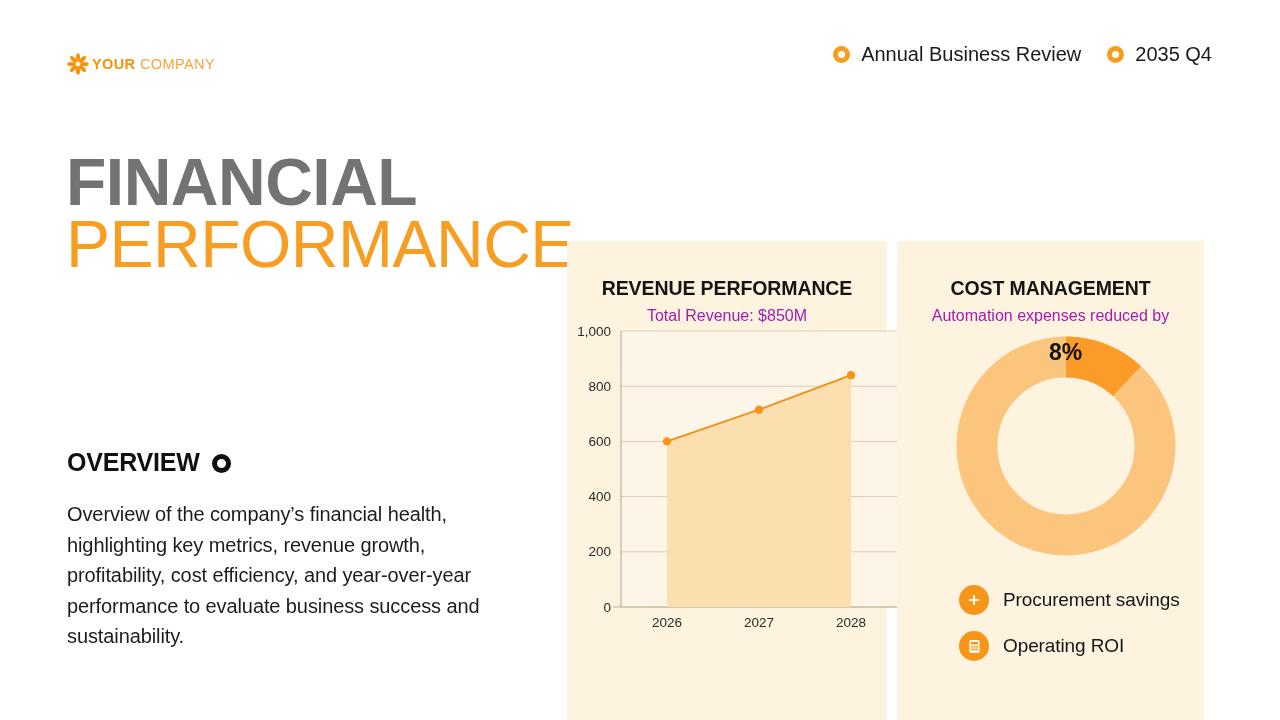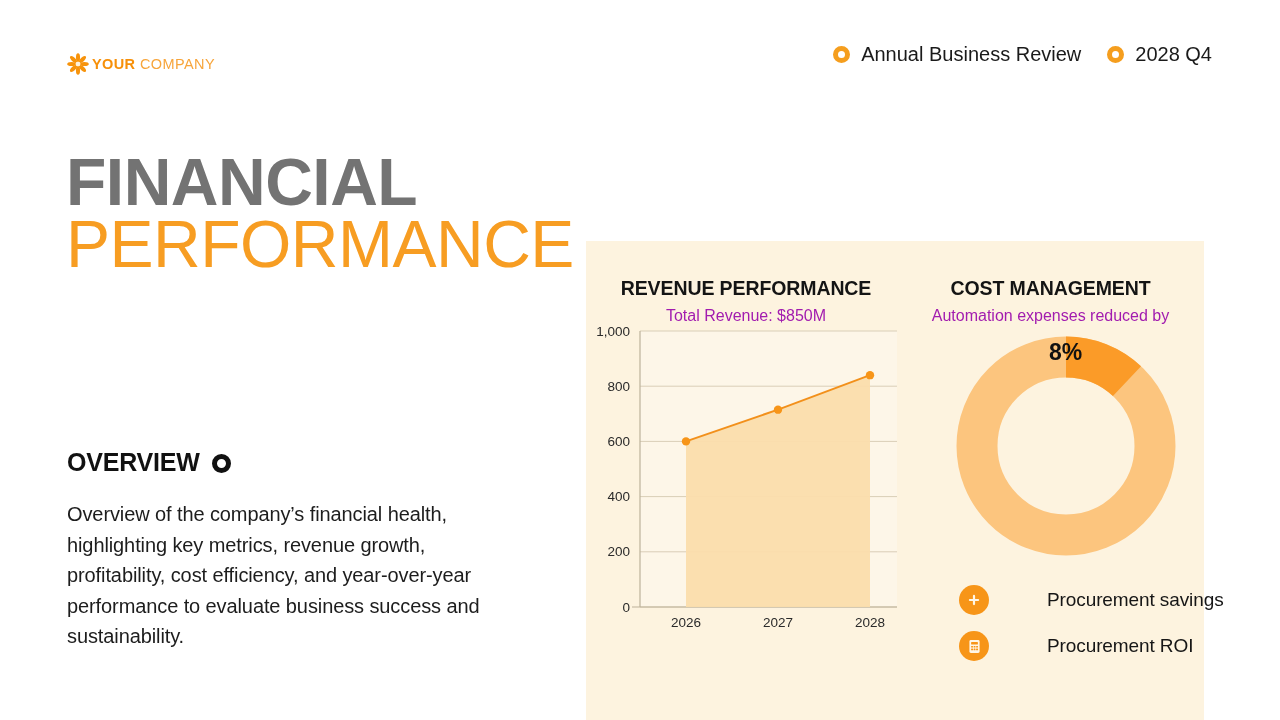--- a/index.html
+++ b/index.html
@@ -123,21 +123,21 @@
     letter-spacing: -0.1px;
   }
 
   
   .panel {
     position: absolute;
     top: 241px;
     height: 479px;
     background: #FDF3DF;
   }
-  .panel-left  { left: 586px;  width: 320px; }
+  .panel-left  { left: 567px;  width: 320px; }
   .panel-right { left: 897px;  width: 307px; }
 
   .panel-title {
     text-align: center;
     font-size: 19.5px;
     font-weight: 700;
     color: #141414;
     letter-spacing: -0.1px;
     margin-top: 36px;
   }
@@ -196,21 +196,20 @@
     display: flex;
     align-items: center;
     justify-content: center;
     flex: none;
   }
   .legend-label {
     font-size: 19px;
     color: #161616;
     letter-spacing: -0.1px;
     white-space: nowrap;
-    margin-left: 44px;
   }
 </style>
 </head>
 <body>
 
 <div class="header">
 
   <div class="brand">
     <span class="brand-mark">
       <svg width="24" height="24" viewBox="0 0 24 24">
@@ -230,21 +229,21 @@
     <span class="brand-text"><span>YOUR</span> <span class="light">COMPANY</span></span>
   </div>
 
   <div class="header-meta">
     <div class="meta-item">
       <span class="ring-icon"></span>
       <span class="meta-label">Annual Business Review</span>
     </div>
     <div class="meta-item">
       <span class="ring-icon"></span>
-      <span class="meta-label">2028 Q4</span>
+      <span class="meta-label">2035 Q4</span>
     </div>
   </div>
 
 </div>
 
 <div class="title-block">
   <div class="title-line1">FINANCIAL</div>
   <div class="title-line2">PERFORMANCE</div>
 </div>
 
@@ -317,16 +316,16 @@
           <rect x="3.4" y="2.1" width="10.2" height="12.8" rx="1.4" fill="#FFF6E6"></rect>
           <rect x="5.1" y="3.9" width="6.8" height="2.6" rx="0.6" fill="#F79518"></rect>
           <rect x="5.1" y="7.9" width="1.9" height="1.7" rx="0.4" fill="#F79518"></rect>
           <rect x="7.6" y="7.9" width="1.9" height="1.7" rx="0.4" fill="#F79518"></rect>
           <rect x="10.1" y="7.9" width="1.9" height="1.7" rx="0.4" fill="#F79518"></rect>
           <rect x="5.1" y="10.6" width="1.9" height="1.7" rx="0.4" fill="#F79518"></rect>
           <rect x="7.6" y="10.6" width="1.9" height="1.7" rx="0.4" fill="#F79518"></rect>
           <rect x="10.1" y="10.6" width="1.9" height="1.7" rx="0.4" fill="#F79518"></rect>
         </svg>
       </span>
-      <span class="legend-label">Procurement ROI</span>
+      <span class="legend-label">Operating ROI</span>
     </div>
   </div>
 </div>
 
 </body></html>

